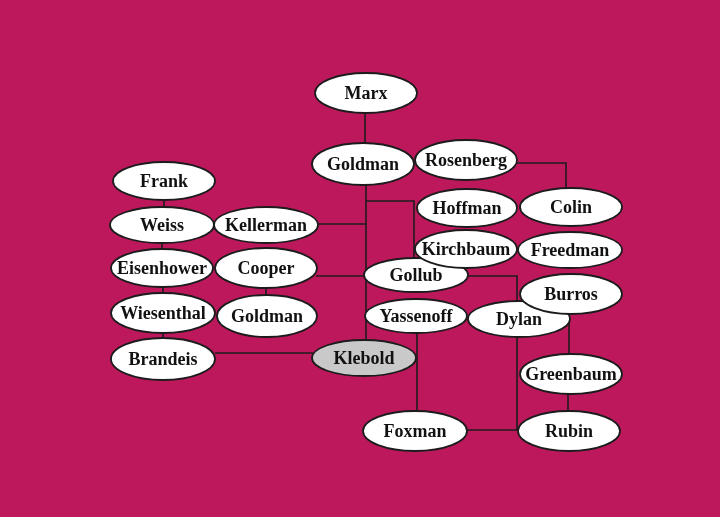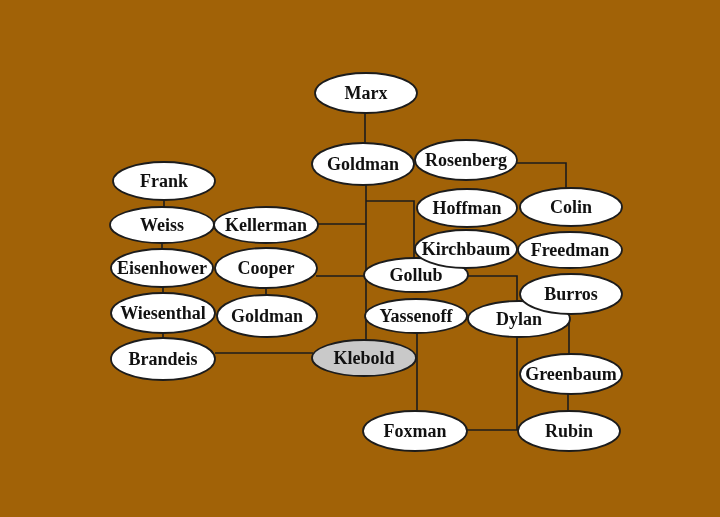--- a/index.html
+++ b/index.html
@@ -4,21 +4,21 @@
 <style>
   html, body {
     margin: 0;
     padding: 0;
     background: #ffffff;
   }
   #canvas {
     position: relative;
     width: 720px;
     height: 517px;
-    background: #a16207;
+    background: #be185d;
     overflow: hidden;
   }
   #diagram {
     position: absolute;
     left: 0;
     top: 0;
   }
   .node-label {
     font-family: "Liberation Serif", "DejaVu Serif", serif;
     font-weight: bold;

